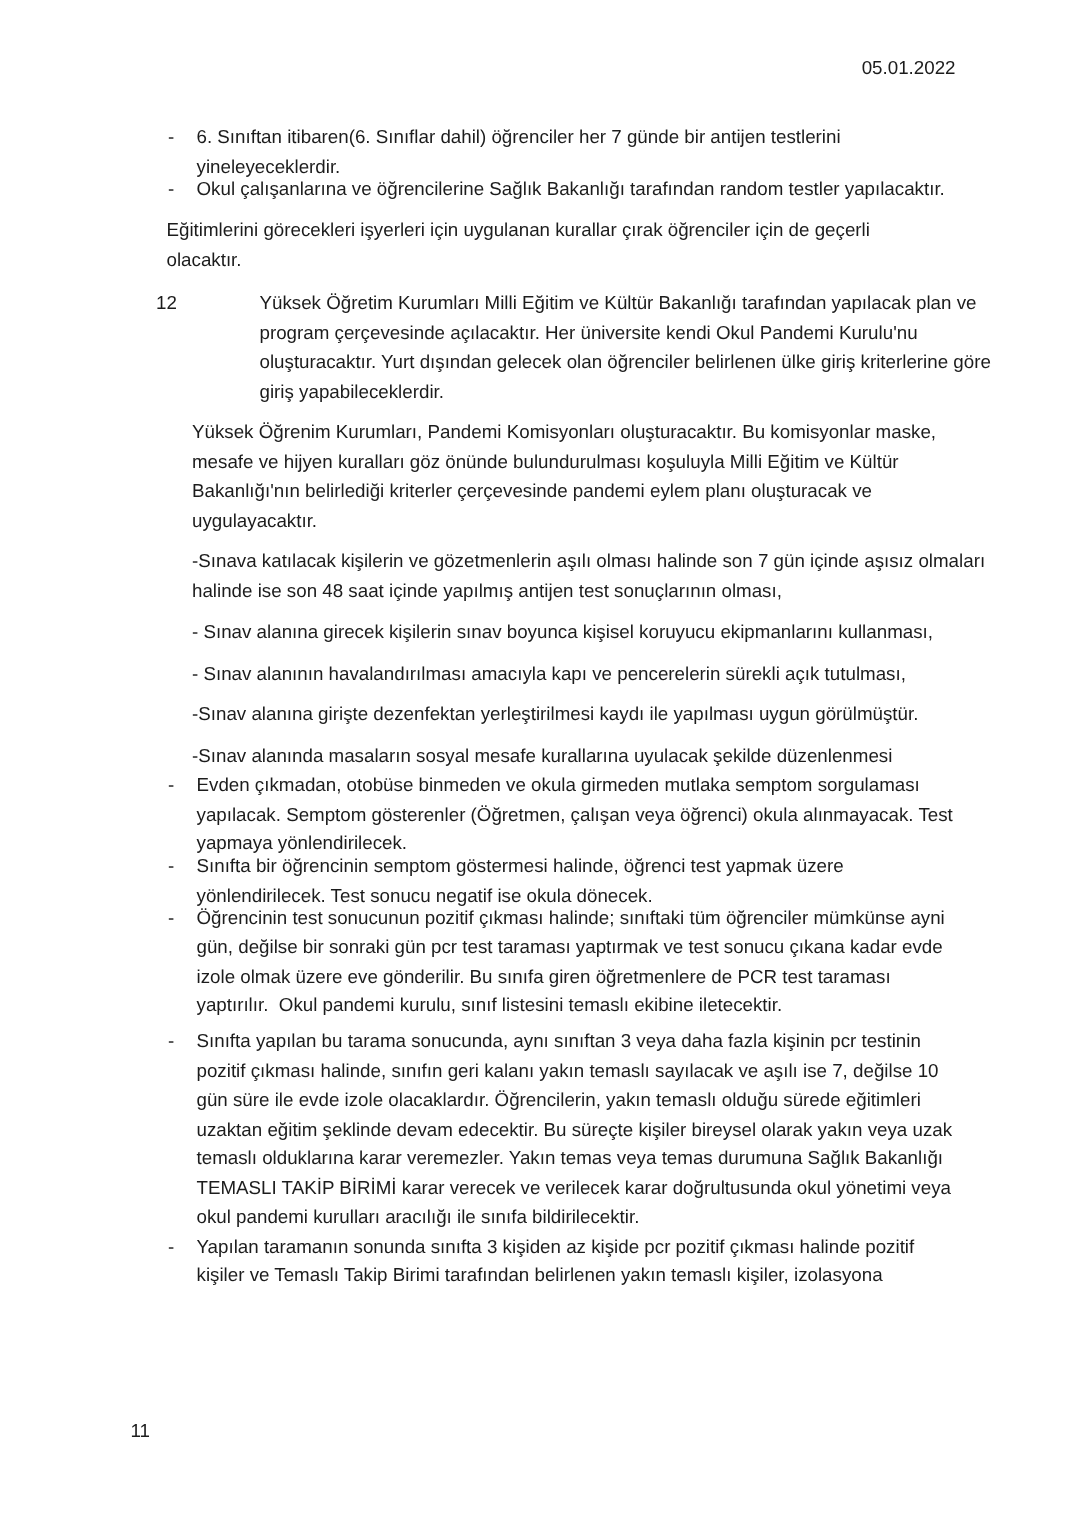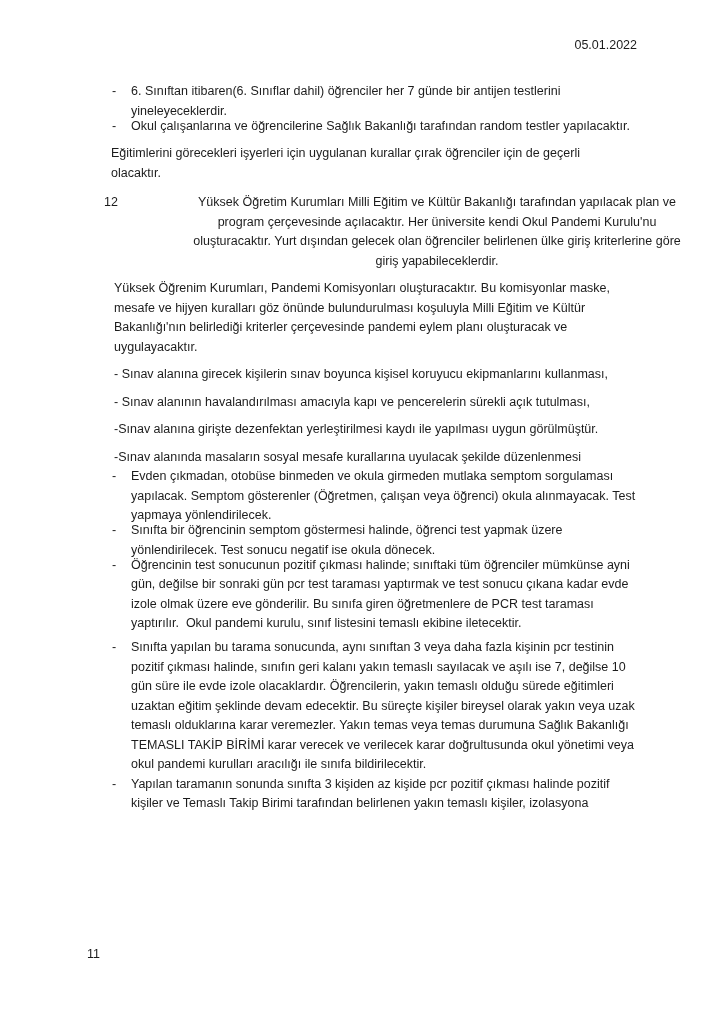--- a/index.html
+++ b/index.html
@@ -62,24 +62,23 @@
     margin-top: 10px;
     gap: 48px;
   }
   .num {
     flex: 0 0 21px;
     margin-left: 18px;
   }
   .num-body {
     flex: 1;
     white-space: pre-wrap;
-    text-align: center;
   }
   .follow-para {
-    margin: 8px 0 0 28px;
+    margin: 8px 0 0 42px;
     white-space: pre-wrap;
   }
   .list14 {
     margin-top: 8px;
   }
   .list14 li:nth-child(4) {
     margin-top: 4.5px;
   }
   .list14 li:nth-child(5) {
     margin-top: 0;
@@ -119,20 +118,22 @@
       <div class="num-body">Yüksek Öğretim Kurumları Milli Eğitim ve Kültür Bakanlığı tarafından yapılacak plan ve
 program çerçevesinde açılacaktır. Her üniversite kendi Okul Pandemi Kurulu'nu
 oluşturacaktır. Yurt dışından gelecek olan öğrenciler belirlenen ülke giriş kriterlerine göre
 giriş yapabileceklerdir.</div>
     </div>
     <p class="follow-para">Yüksek Öğrenim Kurumları, Pandemi Komisyonları oluşturacaktır. Bu komisyonlar maske,
 mesafe ve hijyen kuralları göz önünde bulundurulması koşuluyla Milli Eğitim ve Kültür
 Bakanlığı'nın belirlediği kriterler çerçevesinde pandemi eylem planı oluşturacak ve
 uygulayacaktır.</p>
 
+    <p class="follow-para">-Sınava katılacak kişilerin ve gözetmenlerin aşılı olması halinde son 7 gün içinde aşısız olmaları
+halinde ise son 48 saat içinde yapılmış antijen test sonuçlarının olması,</p>
     <p class="follow-para">- Sınav alanına girecek kişilerin sınav boyunca kişisel koruyucu ekipmanlarını kullanması,</p>
     <p class="follow-para">- Sınav alanının havalandırılması amacıyla kapı ve pencerelerin sürekli açık tutulması,</p>
     <p class="follow-para">-Sınav alanına girişte dezenfektan yerleştirilmesi kaydı ile yapılması uygun görülmüştür.</p>
     <p class="follow-para">-Sınav alanında masaların sosyal mesafe kurallarına uyulacak şekilde düzenlenmesi</p>
 
 
     <ul class="dash-list list14">
       <li>
         <span class="dl-marker">-</span>
         <div class="dl-text">Evden çıkmadan, otobüse binmeden ve okula girmeden mutlaka semptom sorgulaması

